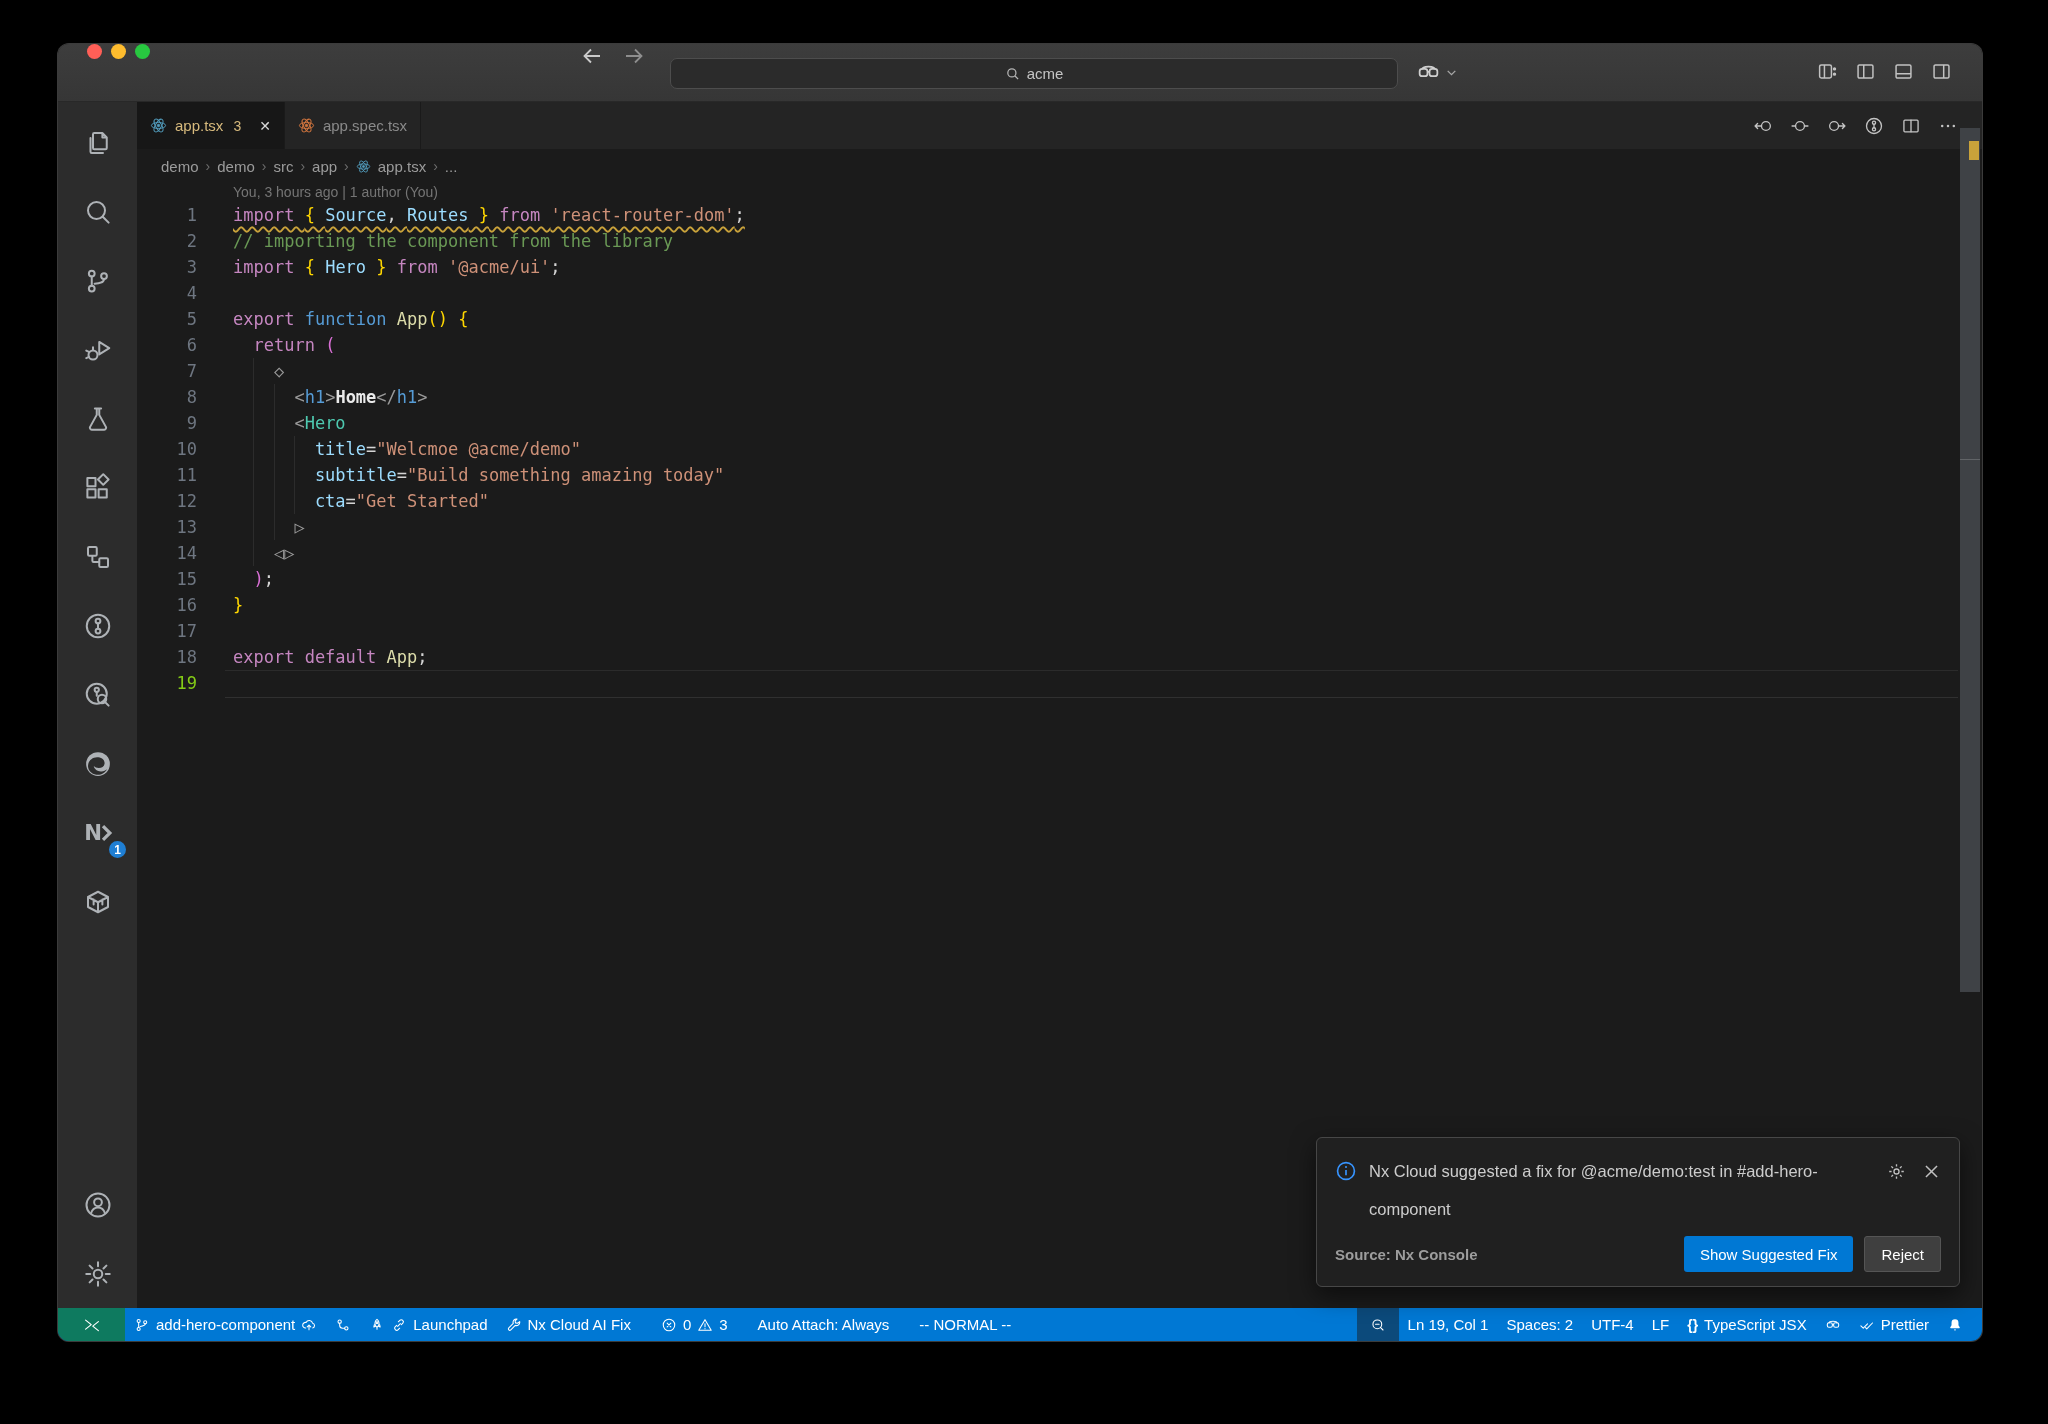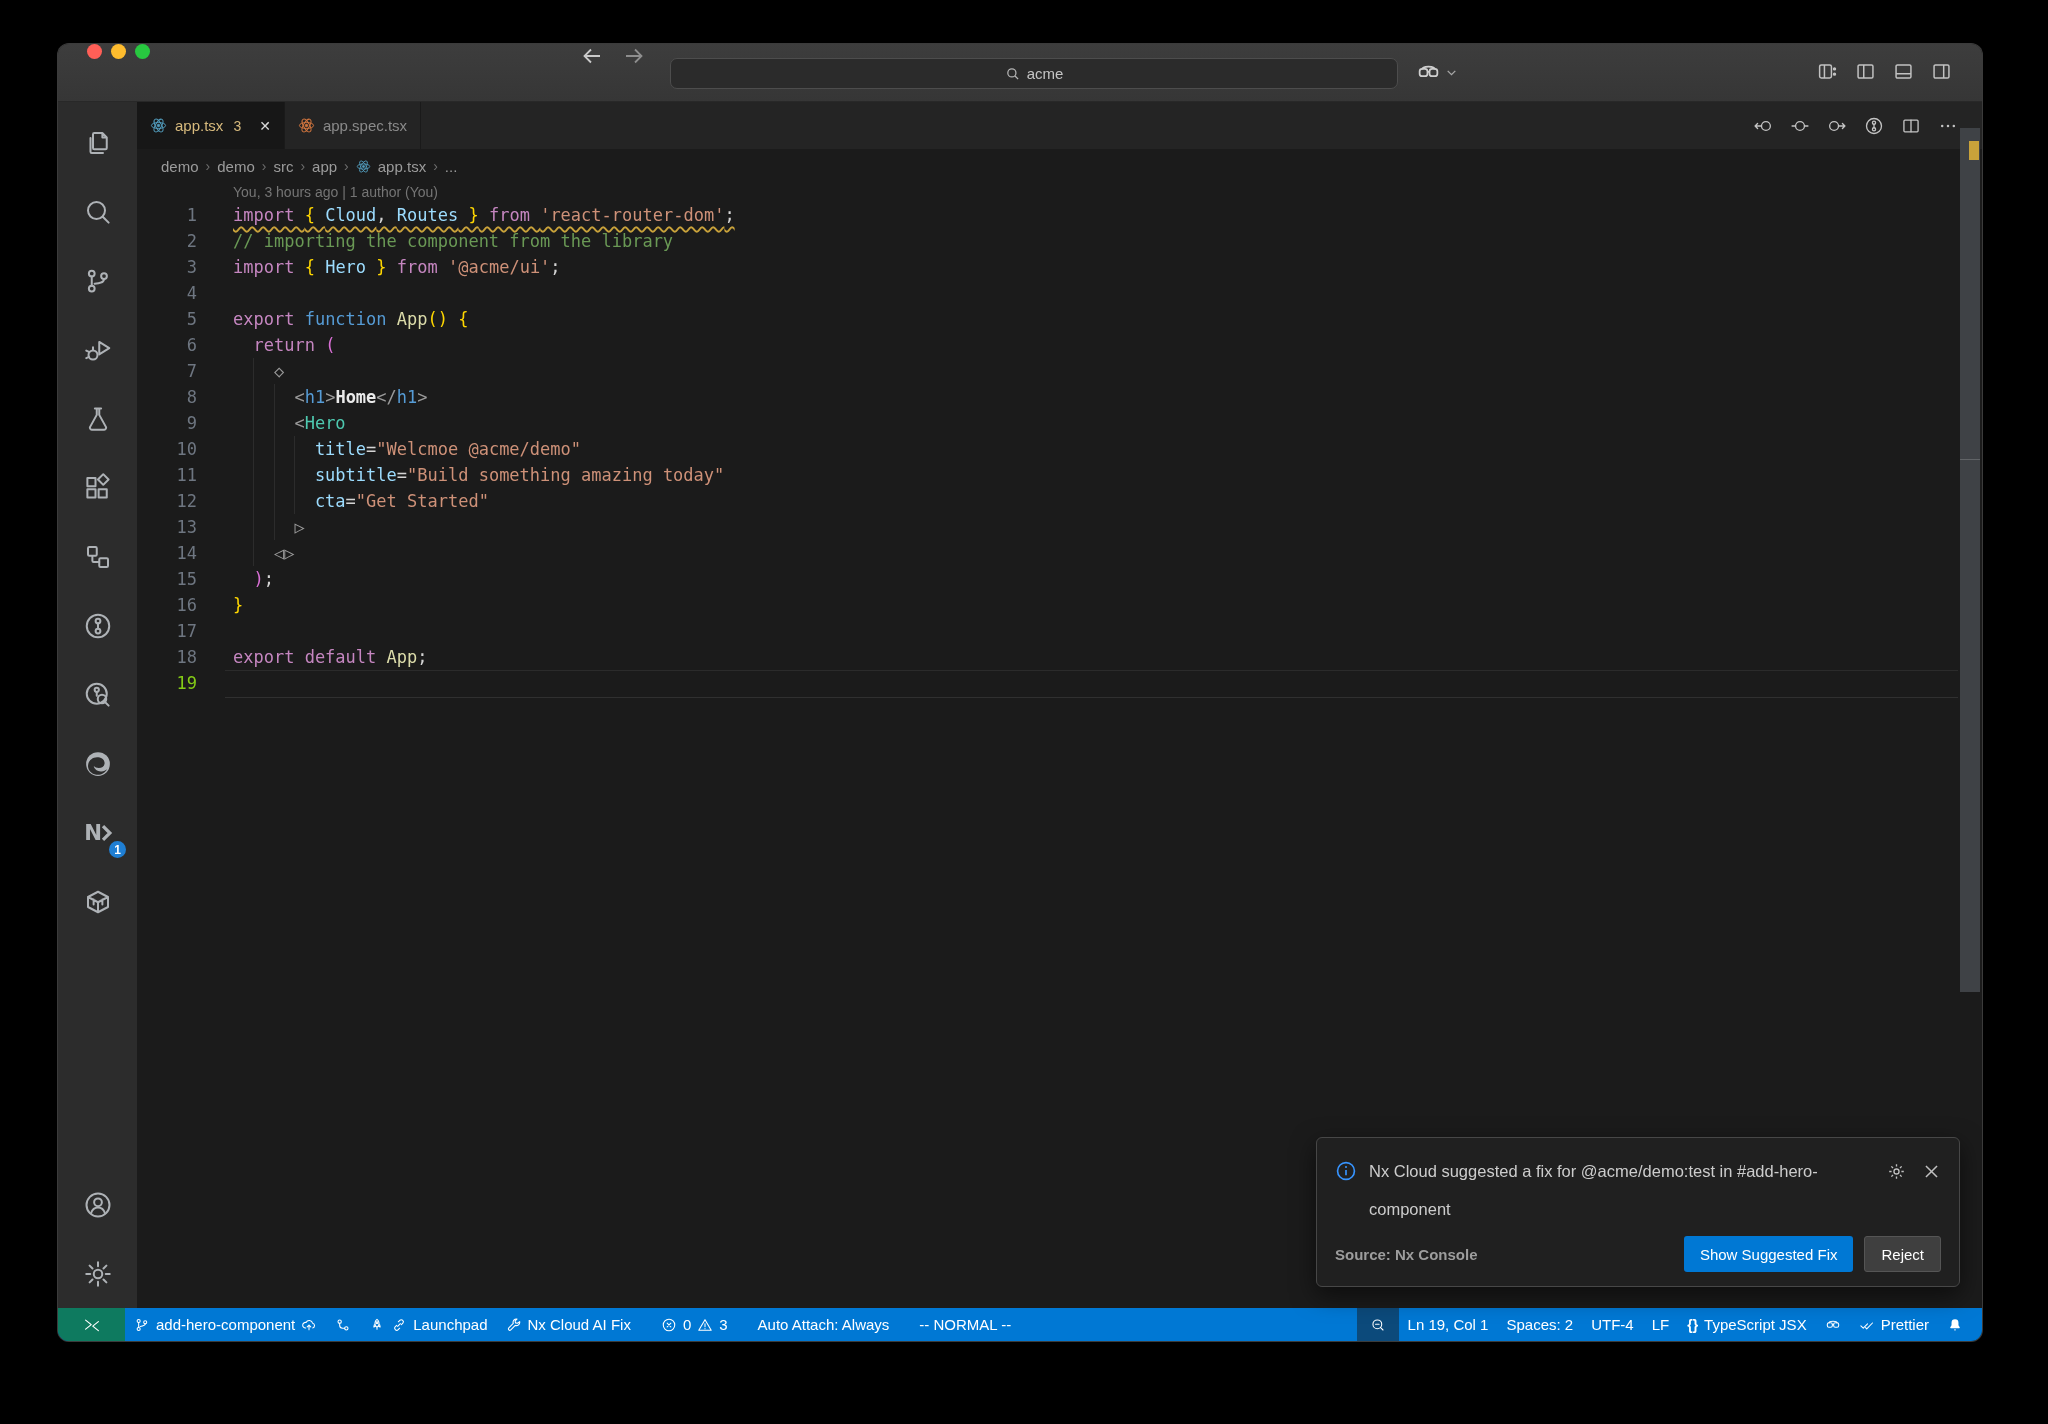--- a/index.html
+++ b/index.html
@@ -415,21 +415,21 @@
             <span>app.tsx</span>
             <span class="sep">›</span>
             <span>...</span>
           </div>
 
         <div class="editor">
           <div class="blame">You, 3 hours ago | 1 author (You)</div>
           <div class="codelines" id="codelines">
               <div class="crow">
                 <span class="ln">1</span>
-                <span class="code squiggle"><span class="tk-kw">import </span><span class="tk-b1">{ </span><span class="tk-id">Cloud</span><span class="tk-pn">, </span><span class="tk-id">Routes</span><span class="tk-b1"> }</span><span class="tk-kw"> from </span><span class="tk-str">'react-router-dom'</span><span class="tk-pn">;</span></span>
+                <span class="code squiggle"><span class="tk-kw">import </span><span class="tk-b1">{ </span><span class="tk-id">Source</span><span class="tk-pn">, </span><span class="tk-id">Routes</span><span class="tk-b1"> }</span><span class="tk-kw"> from </span><span class="tk-str">'react-router-dom'</span><span class="tk-pn">;</span></span>
               </div>
               <div class="crow">
                 <span class="ln">2</span>
                 <span class="code"><span class="tk-cm">// importing the component from the library</span></span>
               </div>
               <div class="crow">
                 <span class="ln">3</span>
                 <span class="code"><span class="tk-kw">import </span><span class="tk-b1">{ </span><span class="tk-id">Hero</span><span class="tk-b1"> }</span><span class="tk-kw"> from </span><span class="tk-str">'@acme/ui'</span><span class="tk-pn">;</span></span>
               </div>
               <div class="crow">

